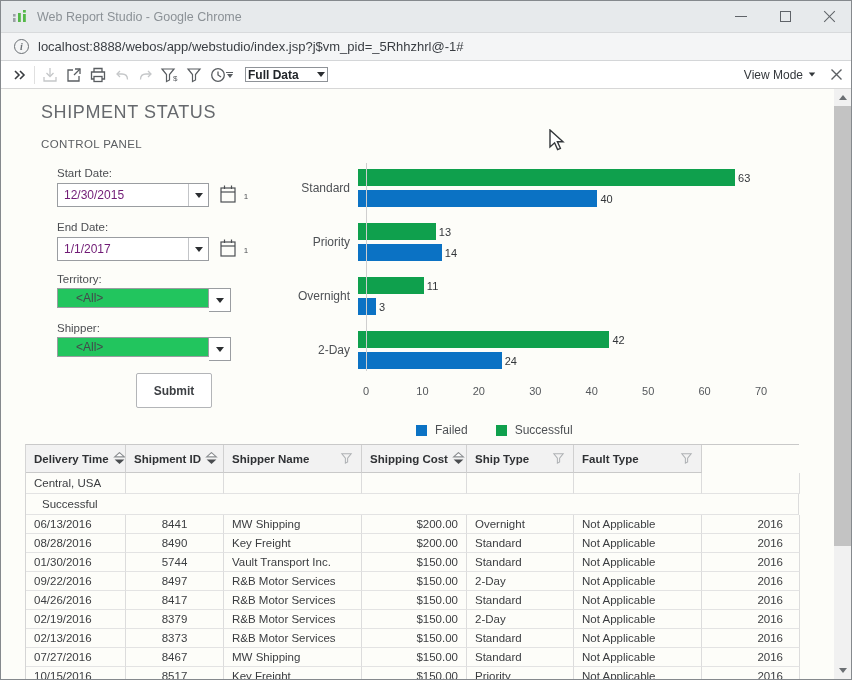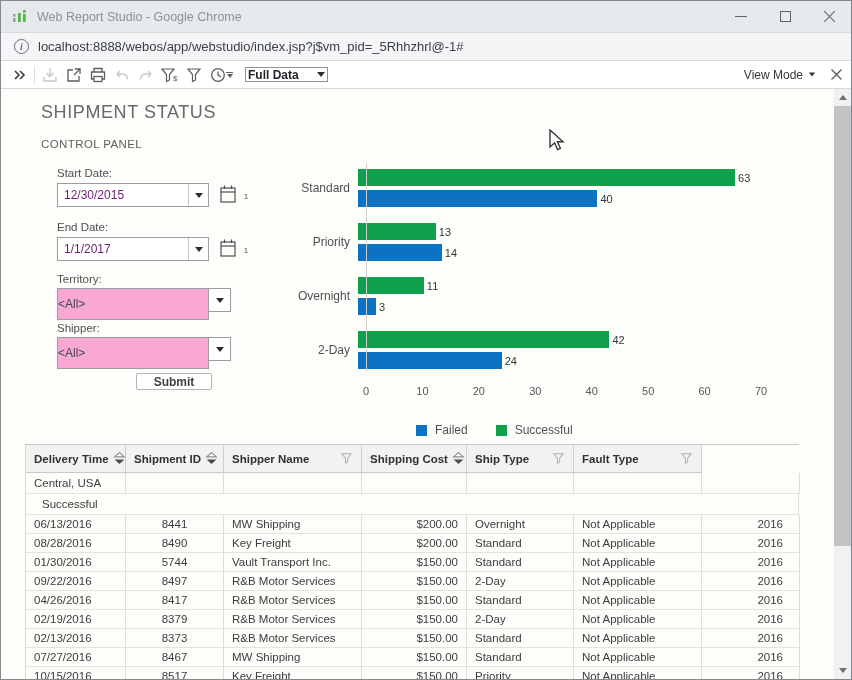--- a/index.html
+++ b/index.html
@@ -47,23 +47,23 @@
   .report-title { position:absolute; left:40px; top:13px; font-size:18px; letter-spacing:.6px; color:#66696d; }
   .cp-heading { position:absolute; left:40px; top:49px; font-size:11.5px; letter-spacing:.4px; color:#5b5e62; }
 
   .fld-label { position:absolute; left:56px; font-size:11.5px; color:#4c4e52; }
   .date-field { position:absolute; left:56px; width:152px; height:24px; border:1px solid #9a9da1; background:#fff; display:flex; align-items:stretch; }
   .date-field .val { flex:1; font-size:12px; color:#701a75; display:flex; align-items:center; padding-left:6px; }
   .dd-zone { width:20px; border-left:1px solid #c3c5c8; display:flex; align-items:center; justify-content:center; }
   .cal-icon { position:absolute; left:218px; width:18px; height:21px; color:#4c4f53; }
   .cal-day { position:absolute; width:100%; text-align:center; top:8px; font-size:8px; color:#4c4f53; }
   .combo-field { position:absolute; left:56px; display:flex; }
-  .combo-field .txt { width:152px; height:32px; border:1px solid #9a9da1; background:#f9a8d4; font-size:12px; color:#44474b; display:flex; align-items:center; padding-left:0; }
+  .combo-field .txt { width:152px; height:20px; border:1px solid #9a9da1; background:#22c55e; font-size:12px; color:#44474b; display:flex; align-items:center; padding-left:18px; }
   .combo-btn { width:22px; height:24px; border:1px solid #9a9da1; border-left:none; background:#fff; display:flex; align-items:center; justify-content:center; }
-  .submit-btn { position:absolute; left:135px; top:284px; width:76px; height:17px; background:#fff; border:1px solid #b3b5b8; border-radius:2px; font-size:12px; font-weight:bold; color:#3c3f43; display:flex; align-items:center; justify-content:center; }
+  .submit-btn { position:absolute; left:135px; top:284px; width:76px; height:35px; background:#fff; border:1px solid #b3b5b8; border-radius:2px; font-size:12px; font-weight:bold; color:#3c3f43; display:flex; align-items:center; justify-content:center; }
 
   
   .chart { position:absolute; left:296px; top:62px; width:480px; }
   .axis-line { position:absolute; left:69px; top:12px; width:1px; height:208px; background:#cfcfcf; }
   .chart-body { margin-top:18px; }
   .cat-group { display:flex; align-items:center; margin-bottom:16px; }
   .cat-label { width:61px; text-align:right; padding-right:8px; font-size:12px; color:#4e5155; }
   .bars { flex:1; display:flex; flex-direction:column; gap:4px; }
   .bar-row { height:17px; display:flex; align-items:center; }
   .bar { height:100%; }

